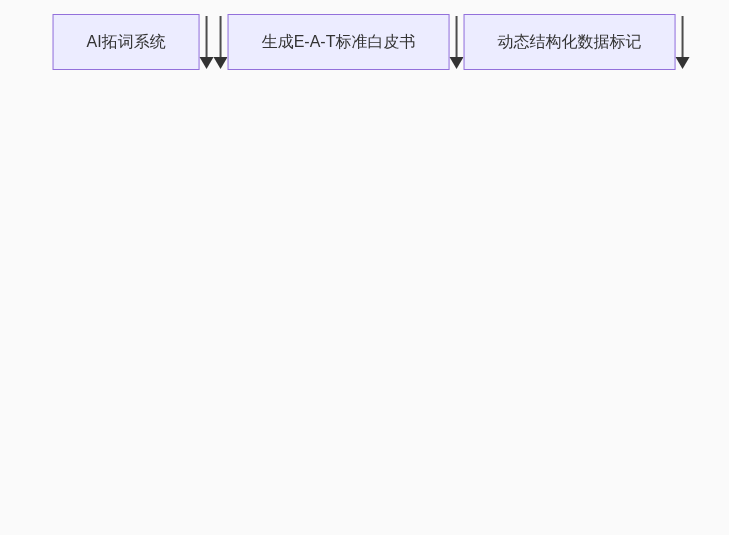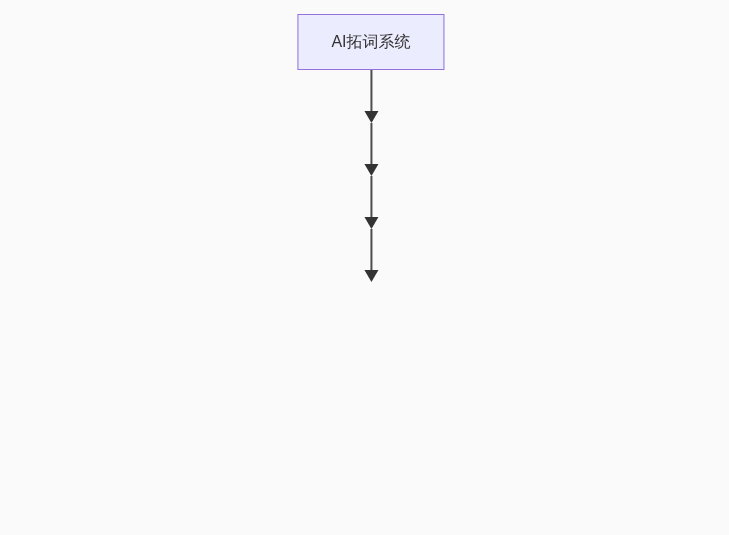--- a/index.html
+++ b/index.html
@@ -17,21 +17,21 @@
     background: var(--bg);
     overflow: hidden;
     font-family: "Liberation Sans", "DejaVu Sans", sans-serif;
   }
   .flowchart {
     position: absolute;
     left: 371px;
     top: 14px;
     transform: translateX(-50%);
     display: flex;
-    flex-direction: column;
+    flex-direction: row;
     align-items: center;
   }
   .flow-node {
     height: 56px;
     padding: 0 33px;
     background: var(--node-fill);
     border: 1px solid var(--node-border);
     color: var(--text);
     font-size: 16px;
     display: flex;
@@ -69,26 +69,28 @@
     <div class="arrow-line"></div>
     <div class="arrow-head"></div>
   </div>
 
 
   <div class="flow-arrow">
     <div class="arrow-line"></div>
     <div class="arrow-head"></div>
   </div>
 
+  <div class="flow-node">生成E-A-T标准白皮书</div>
 
   <div class="flow-arrow">
     <div class="arrow-line"></div>
     <div class="arrow-head"></div>
   </div>
 
+  <div class="flow-node">动态结构化数据标记</div>
 
   <div class="flow-arrow">
     <div class="arrow-line"></div>
     <div class="arrow-head"></div>
   </div>
 
 
 </div>
 
 </body></html>

